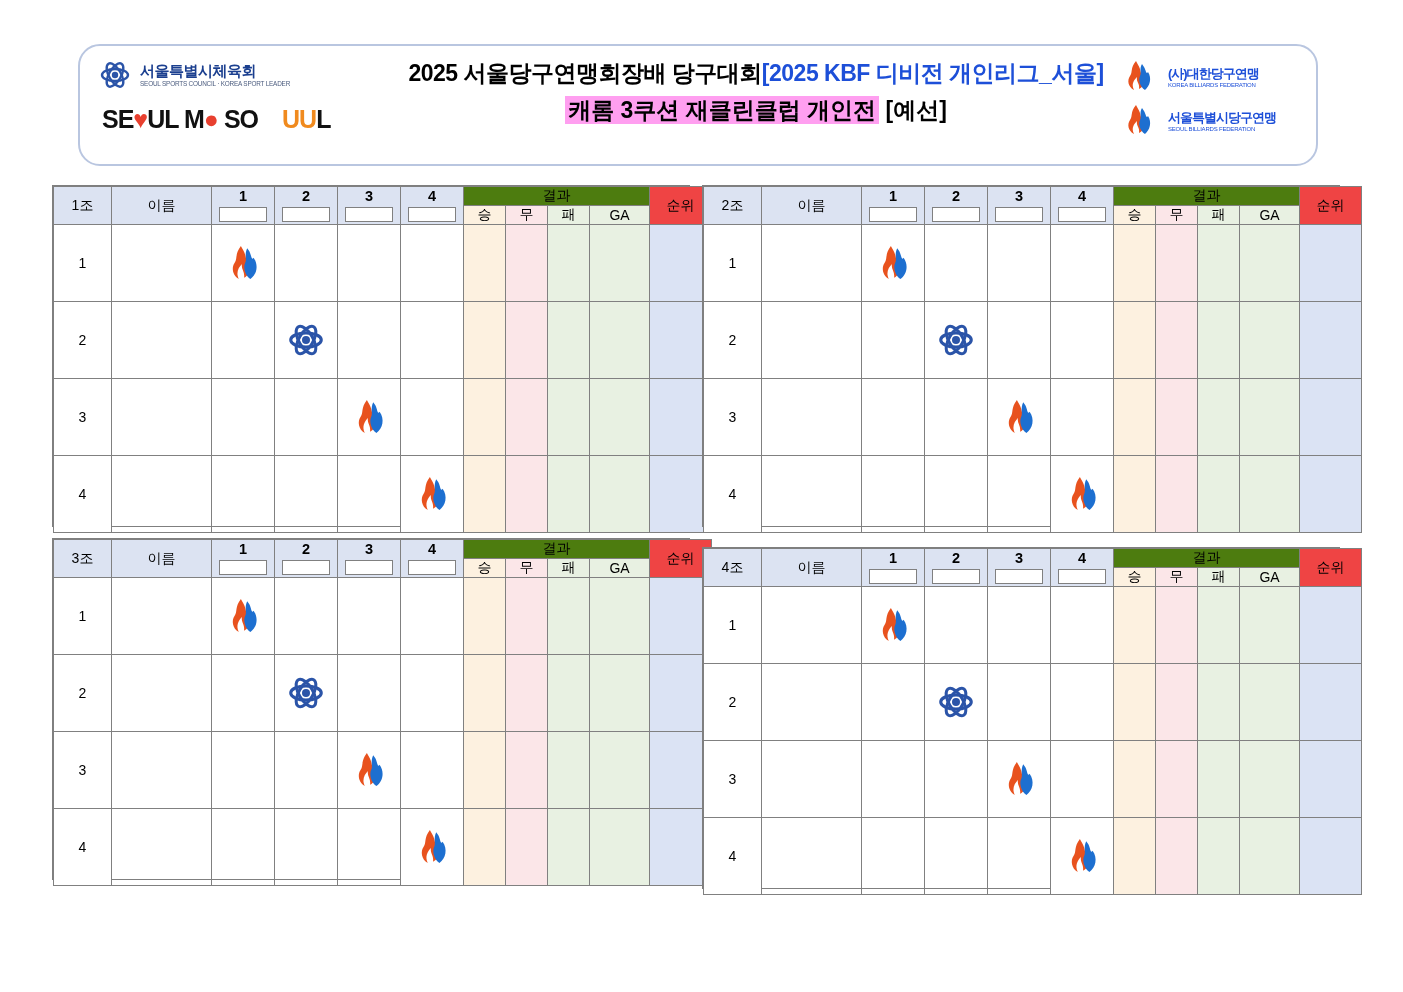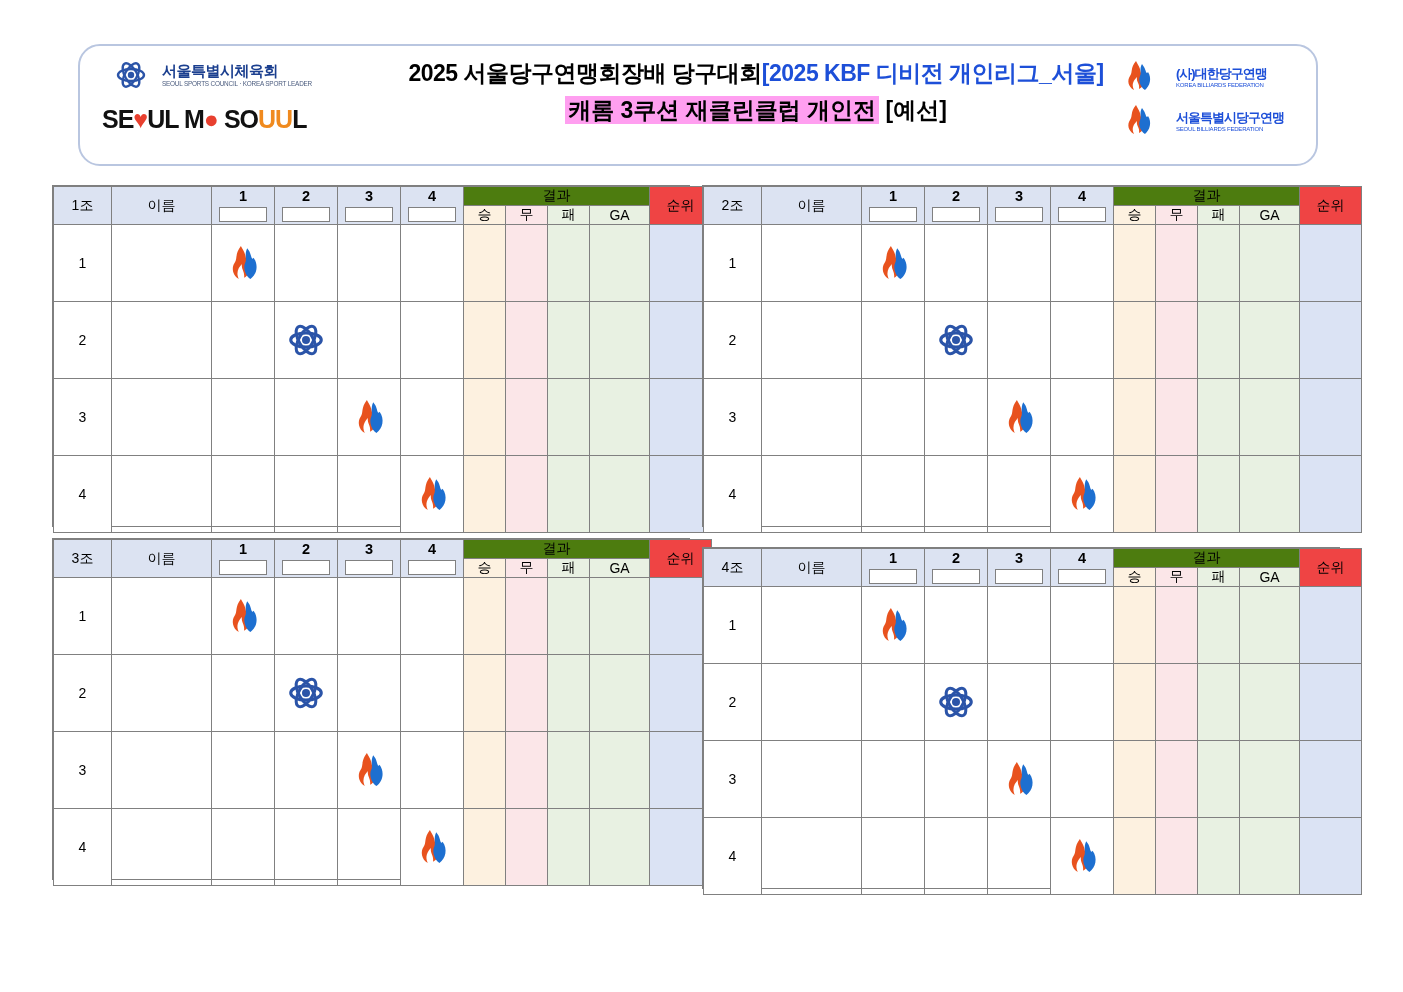--- a/index.html
+++ b/index.html
@@ -31,22 +31,21 @@
   .hdr-left {
     position: absolute;
     left: 18px;
     top: 12px;
     width: 230px;
     height: 100px;
   }
   .ssc-row {
     display: flex;
     align-items: center;
-    gap: 14px;
-    justify-content: center;
+    gap: 8px;
   }
   .ssc-mark {
     width: 34px; height: 34px;
     position: relative;
   }
   .ssc-text-kr {
     font-size: 15px;
     font-weight: bold;
     color: #1b3f8f;
     letter-spacing: -0.5px;
@@ -62,21 +61,21 @@
     margin-top: 13px;
     margin-left: 4px;
     font-size: 25px;
     font-weight: bold;
     letter-spacing: -1px;
     color: #111;
     white-space: nowrap;
   }
   .seoul-logo .heart { color: #e8402f; }
   .seoul-logo .dot   { color: #e8402f; }
-  .seoul-logo .uu    { color: #f08a1e; }
+  .seoul-logo .uu    { color: #f08a1e; padding-left: 24px; }
 
   .hdr-center {
     position: absolute;
     left: 256px;
     top: 12px;
     width: 840px;
     text-align: center;
   }
   .title-line1 {
     font-size: 23px;
@@ -104,21 +103,21 @@
 
   .hdr-right {
     position: absolute;
     right: 14px;
     top: 14px;
     width: 180px;
   }
   .fed-row {
     display: flex;
     align-items: center;
-    gap: 24px;
+    gap: 16px;
     margin-bottom: 8px;
   }
   .fed-text-kr {
     font-size: 13px;
     font-weight: bold;
     color: #1d4fd8;
     letter-spacing: -1px;
     line-height: 1.1;
     white-space: nowrap;
   }

